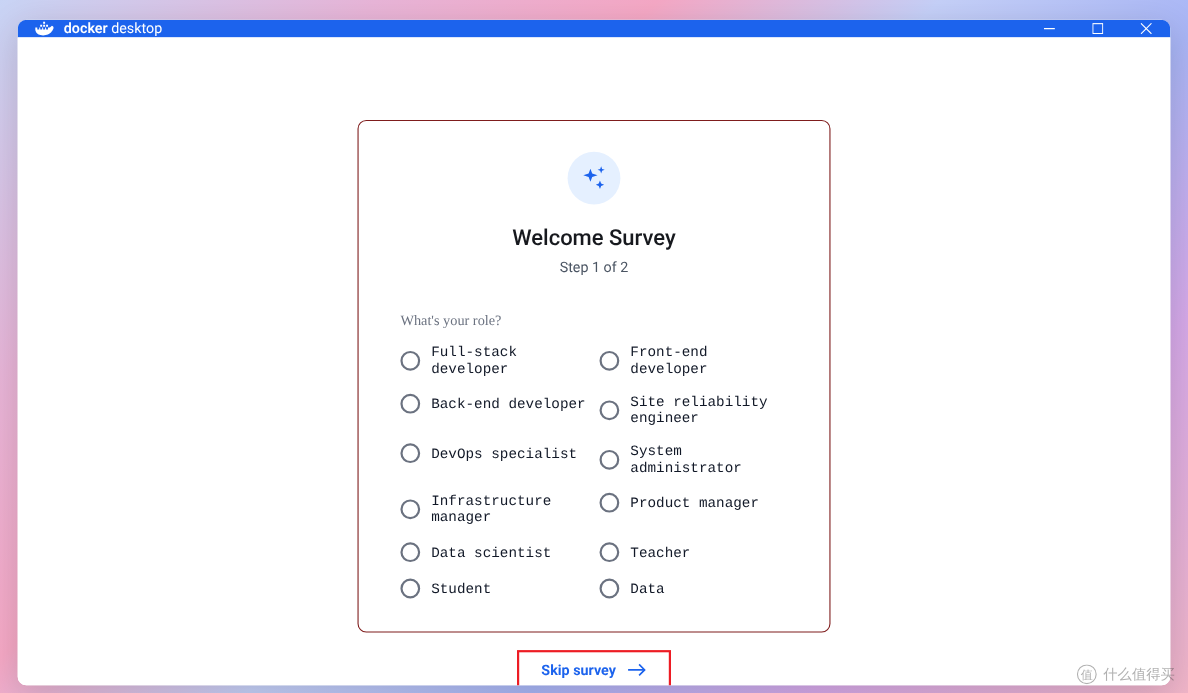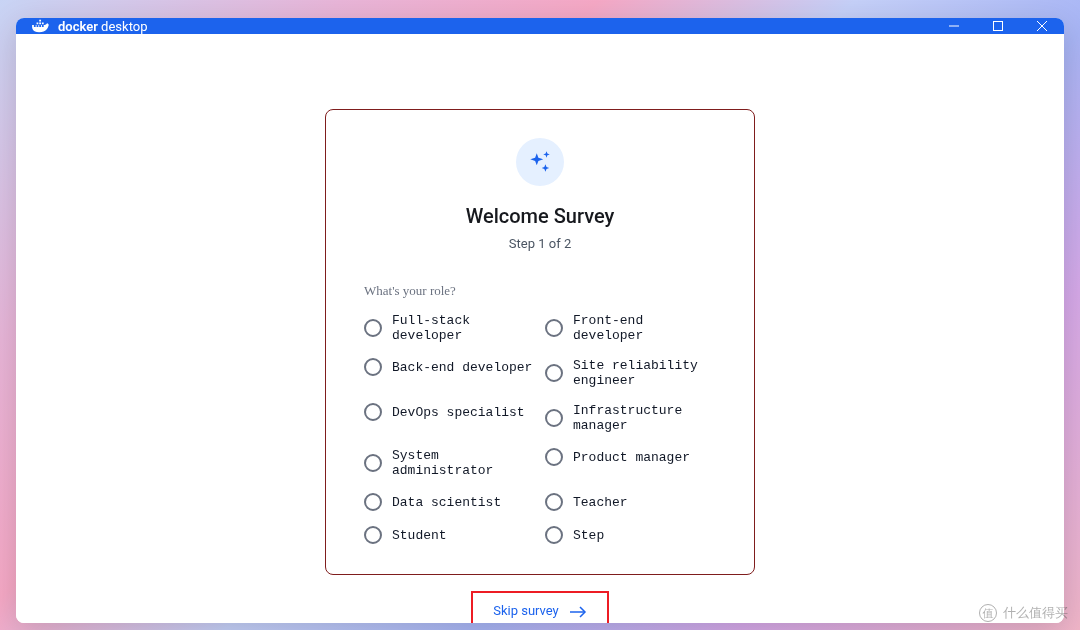--- a/index.html
+++ b/index.html
@@ -146,24 +146,24 @@
       font-size: 13px;
       color: #111827;
     }
     .skip-wrap {
       margin-top: 16px;
       border: 2px solid #ed1c24;
       padding: 6px 18px;
     }
     .skip-btn {
       display: flex;
-      align-items: flex-end;
+      align-items: flex-start;
       gap: 10px;
       font-size: 13px;
-      font-weight: 400;
+      font-weight: 700;
       color: #1c63ed;
       cursor: pointer;
       padding: 4px 2px;
     }
     .arrow-icon {
       width: 18px;
       height: 12px;
     }
     .watermark {
       position: fixed;
@@ -260,32 +260,32 @@
         </div>
         <div>
           <div class="option">
               <span class="radio"></span>
               <span class="option-label">DevOps specialist</span>
             </div>
         </div>
         <div>
           <div class="option">
               <span class="radio"></span>
+              <span class="option-label">System administrator</span>
+            </div>
+        </div>
+        <div>
+          <div class="option">
+              <span class="radio"></span>
               <span class="option-label">Infrastructure manager</span>
             </div>
         </div>
         <div>
           <div class="option">
               <span class="radio"></span>
-              <span class="option-label">System administrator</span>
-            </div>
-        </div>
-        <div>
-          <div class="option">
-              <span class="radio"></span>
               <span class="option-label">Product manager</span>
             </div>
         </div>
         <div>
           <div class="option">
               <span class="radio"></span>
               <span class="option-label">Data scientist</span>
             </div>
         </div>
         <div>
@@ -296,21 +296,21 @@
         </div>
         <div>
           <div class="option">
               <span class="radio"></span>
               <span class="option-label">Student</span>
             </div>
         </div>
         <div>
           <div class="option">
               <span class="radio"></span>
-              <span class="option-label">Step</span>
+              <span class="option-label">Data</span>
             </div>
         </div>
       </div>
     </div>
 
     <div class="skip-wrap">
       <div class="skip-btn">
         <span>Skip survey</span>
         <svg class="arrow-icon" viewBox="0 0 18 12" fill="none" stroke="#1c63ed" stroke-width="1.5">
           <line x1="1" y1="6" x2="16" y2="6"></line>

